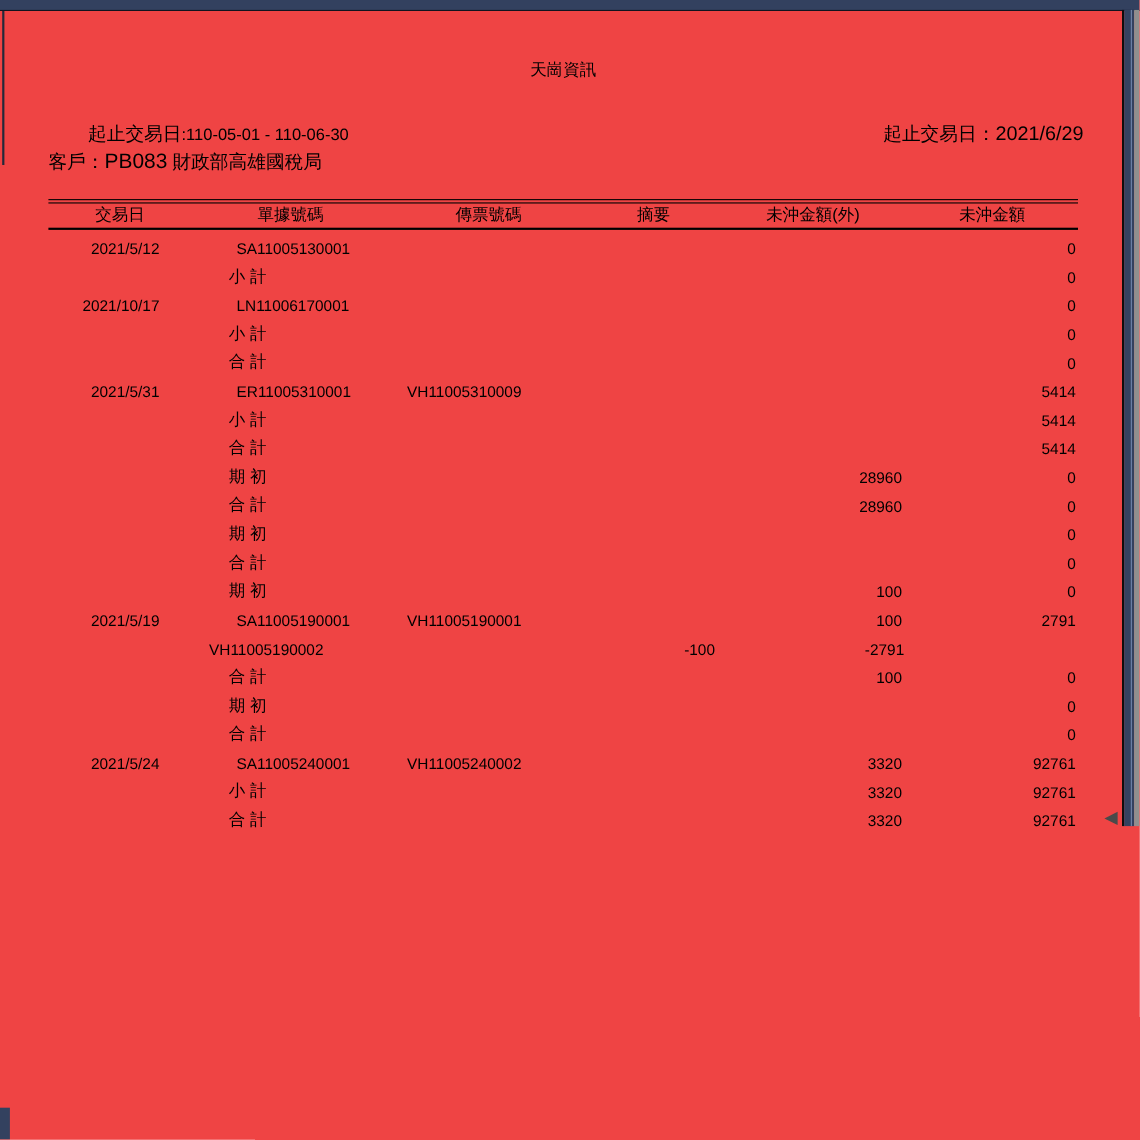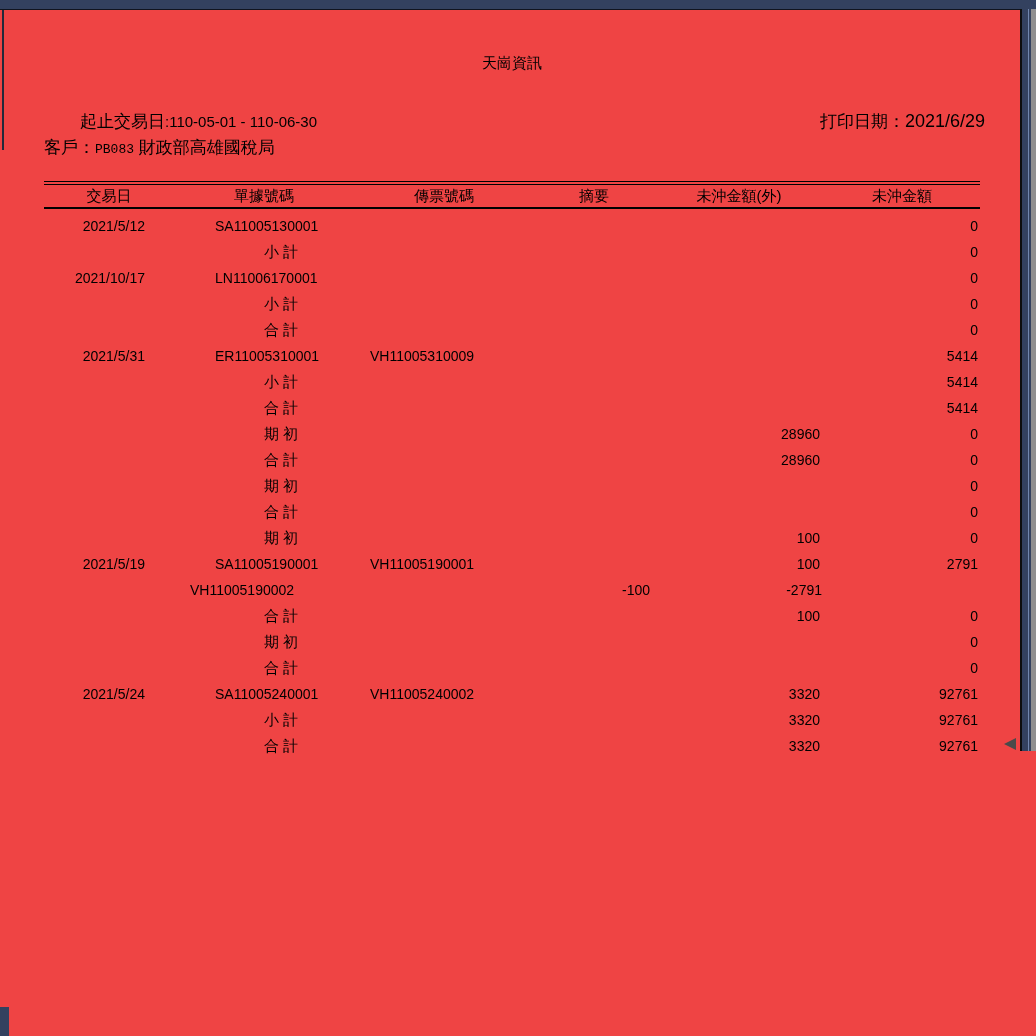--- a/index.html
+++ b/index.html
@@ -18,37 +18,37 @@
   .corner-square{position:absolute;left:0;top:1007px;width:9px;height:29px;}
 
   
   .company{position:absolute;left:0;top:54px;width:1024px;text-align:center;font-size:15px;color:#000;}
   .rtitle{position:absolute;left:0;top:77px;width:1024px;text-align:center;font-size:15px;color:#000;}
   .inforow1{position:absolute;left:44px;top:110px;font-size:17px;color:#000;margin-left:36px;}
   .inforow1 .latin{font-size:15px;}
   .printdate{position:absolute;right:51px;top:110px;font-size:17px;color:#000;text-align:right;}
   .printdate .latin{font-size:18px;}
   .inforow2{position:absolute;left:44px;top:136px;font-size:17px;color:#000;}
-  .inforow2 .latin{font-size:13px;font-family:Liberation Mono, monospace;}
+  .inforow2 .latin{font-size:19px;}
 
   
   .rule{position:absolute;left:44px;width:936px;background:#000;}
   .rule.r1{top:181px;height:1px;}
   .rule.r2{top:184px;height:1px;}
   .rule.r3{top:207px;height:2px;}
   .thead{position:absolute;left:44px;top:186px;width:936px;height:19px;display:grid;
     grid-template-columns:130px 180px 180px 120px 170px 156px;font-size:15px;line-height:19px;color:#000;}
   .thead .th{text-align:center;white-space:nowrap;}
   .tbody{position:absolute;left:44px;top:213px;width:936px;}
   .trow{display:grid;grid-template-columns:130px 180px 180px 120px 170px 156px;height:26px;
     line-height:26px;font-size:14px;color:#000;}
   .cell{white-space:nowrap;overflow:visible;}
   .c0{text-align:right;padding-right:29px;}
   .c1.code{text-align:left;padding-left:41px;}
-  .c1.lbl{text-align:center;padding-left:34px;font-size:15px;}
+  .c1.lbl{padding-left:34px;font-size:15px;}
   .c2{text-align:left;padding-left:16px;}
   .c3{text-align:center;}
   .c4{text-align:right;padding-right:4px;}
   .c5{text-align:right;padding-right:2px;}
 </style>
 </head>
 <body>
 
 <div class="screen">
 
@@ -58,21 +58,21 @@
   <div class="right-navy" style="background: rgb(51, 65, 95);"></div>
   <div class="right-light"></div>
   <div class="right-gray" style="background: rgb(143, 143, 143);"></div>
   <div class="cursor-arrow"></div>
   <div class="corner-square" style="background: rgb(51, 65, 95);"></div>
 
   <div class="company">天崗資訊</div>
 
   <div class="inforow1"><span>起止交易日</span><span class="latin">:110-05-01 - 110-06-30</span></div>
 
-  <div class="printdate"><span>打印日期：</span><span class="latin">2021/6/29</span></div>
+  <div class="printdate"><span>起止交易日：</span><span class="latin">2021/6/29</span></div>
 
   <div class="inforow2"><span>客戶：</span><span class="latin">PB083</span><span> </span><span>財政部高雄國稅局</span></div>
 
   <div class="rule r1"></div>
   <div class="rule r2"></div>
   <div class="thead" id="thead">
       <div class="th">交易日</div>
       <div class="th">單據號碼</div>
       <div class="th">傳票號碼</div>
       <div class="th">摘要</div>

